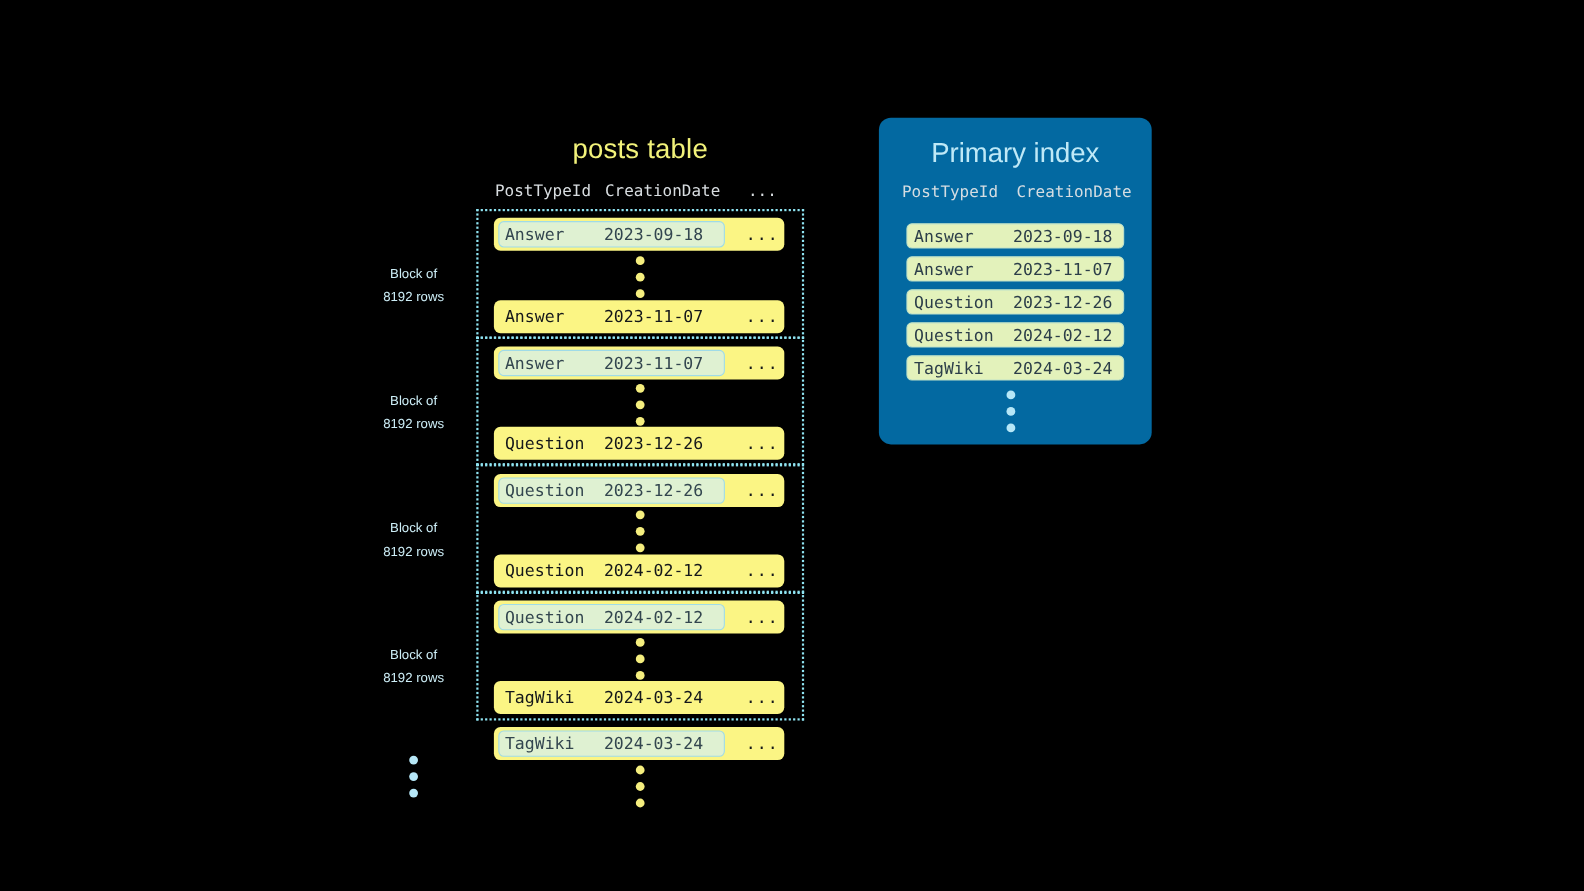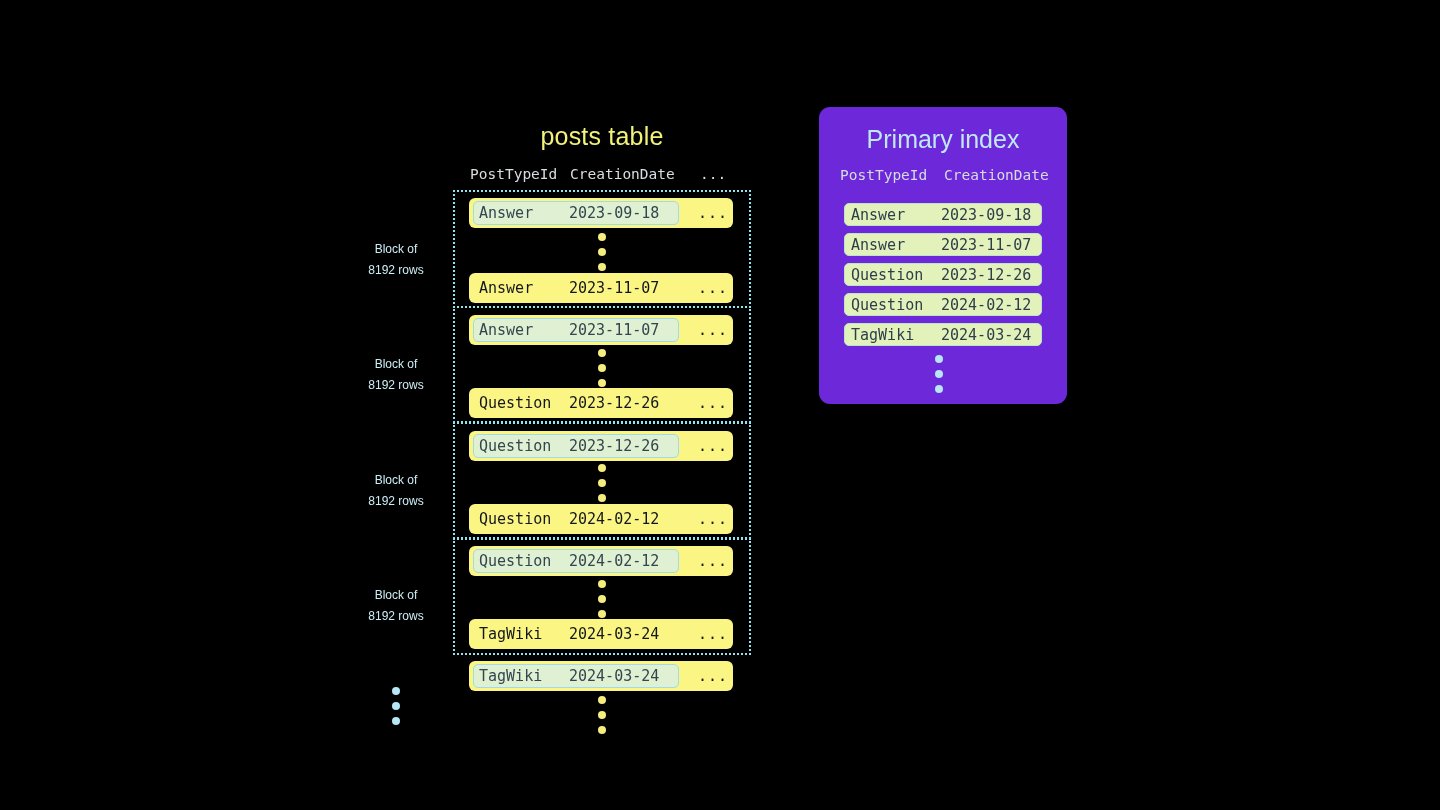--- a/index.html
+++ b/index.html
@@ -3,21 +3,21 @@
 <meta charset="utf-8">
 <style>
   html,body{margin:0;padding:0;}
   body{
     width:1440px;height:810px;
     background:#000000;
     font-family:"Liberation Sans", sans-serif;
     overflow:hidden;
     position:relative;
   }
-  .stage{position:absolute;inset:0;margin-left:20px;}
+  .stage{position:absolute;inset:0;}
 
   
   .posts-title{
     position:absolute;left:432px;top:122px;width:300px;
     text-align:center;
     color:#f2f27a;
     font-size:25px;
     letter-spacing:.2px;
   }
   .col-head{
@@ -89,21 +89,21 @@
     color:#cdeef7;
     font-size:12px;
     line-height:21px;
   }
 
   
   .index-panel{
     position:absolute;
     left:799px;top:107px;
     width:248px;height:297px;
-    background:#6d28d9;
+    background:#0369a1;
     border-radius:11px;
   }
   .index-title{
     position:absolute;left:0;top:18px;width:248px;
     text-align:center;
     color:#bfe9f7;
     font-size:25px;
   }
   .index-head{
     position:absolute;left:0;top:60px;width:248px;height:20px;

